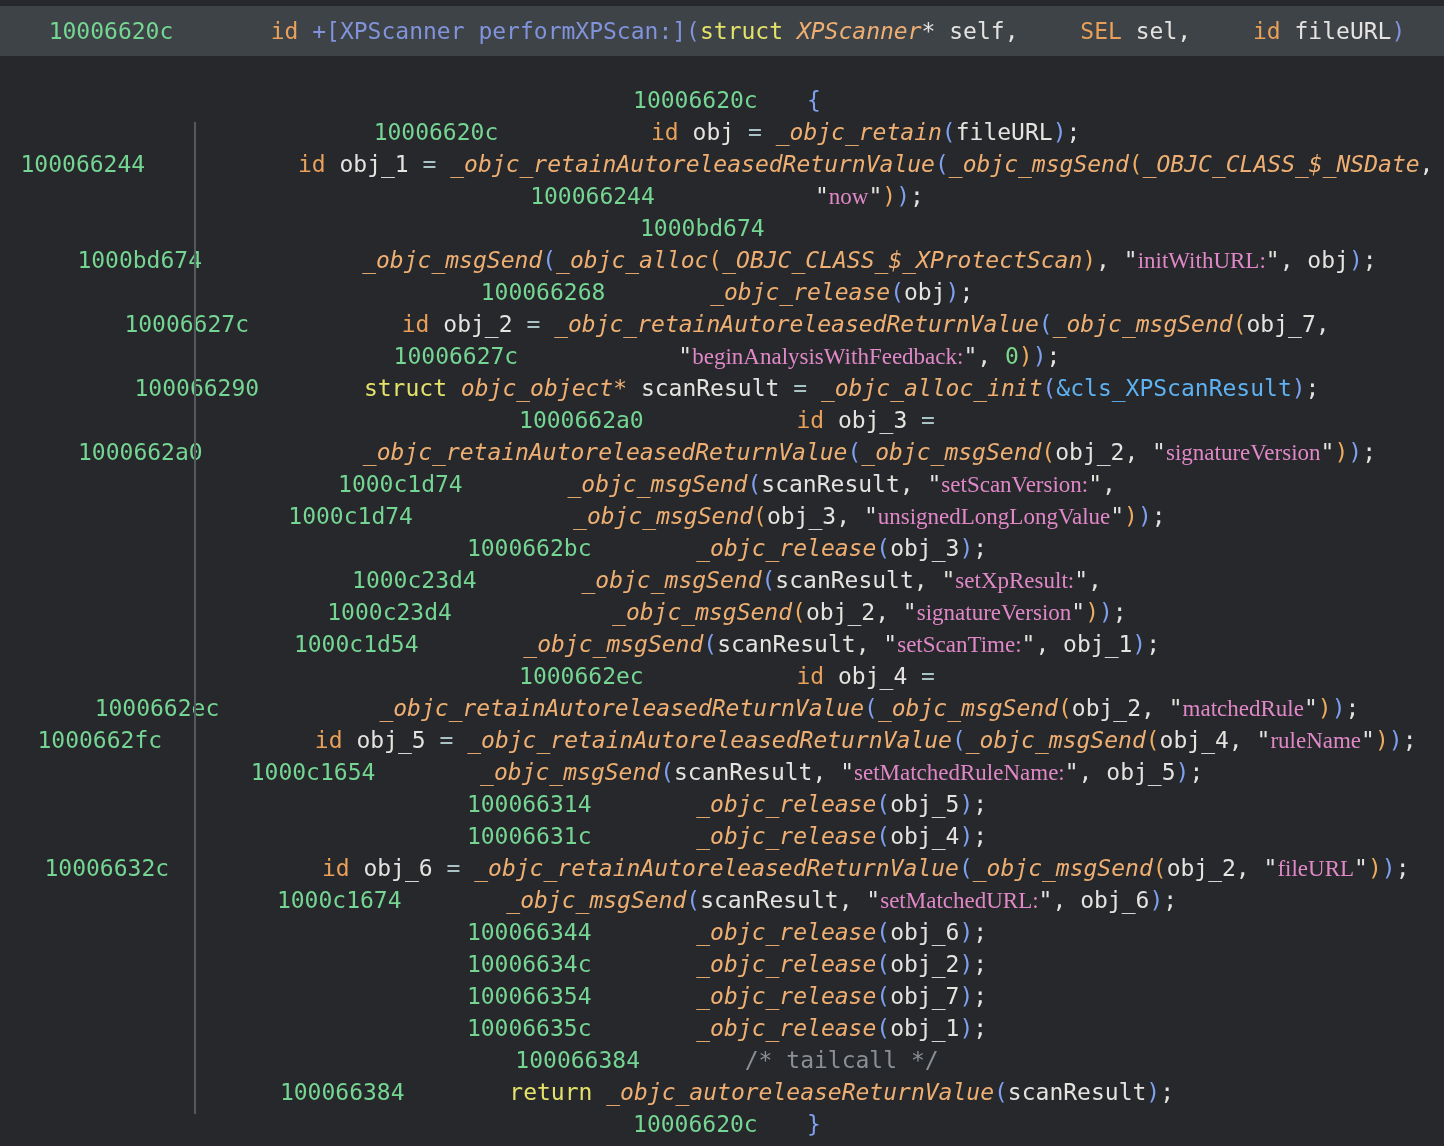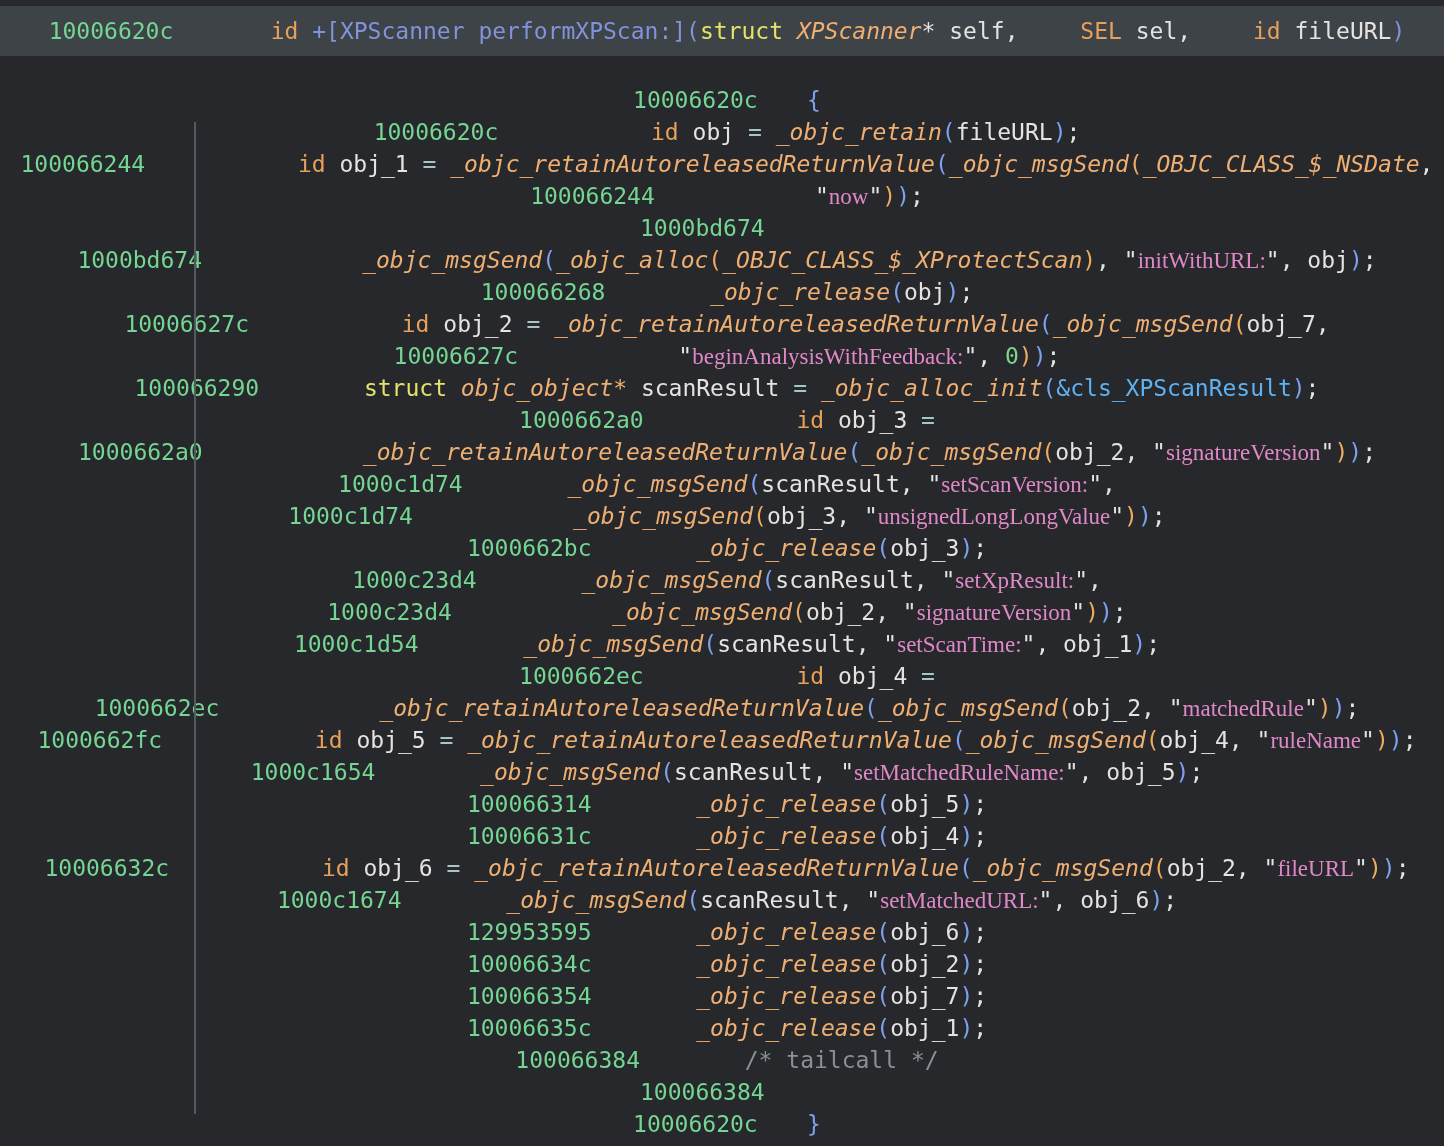--- a/index.html
+++ b/index.html
@@ -69,22 +69,22 @@
       <div class="row"><span class="addr">1000c23d4</span><span class="code"><span class="sg-pl">        </span><span class="sg-fn">_objc_msgSend</span><span class="sg-p2">(</span><span class="sg-pl">obj_2, "</span><span class="sg-st">signatureVersion</span><span class="sg-pl">"</span><span class="sg-p2">)</span><span class="sg-p1">)</span><span class="sg-pl">;</span></span></div>
       <div class="row"><span class="addr">1000c1d54</span><span class="code"><span class="sg-pl">    </span><span class="sg-fn">_objc_msgSend</span><span class="sg-p1">(</span><span class="sg-pl">scanResult, "</span><span class="sg-st">setScanTime:</span><span class="sg-pl">", obj_1</span><span class="sg-p1">)</span><span class="sg-pl">;</span></span></div>
       <div class="row"><span class="addr">1000662ec</span><span class="code"><span class="sg-pl">    </span><span class="sg-kw">id</span><span class="sg-pl"> obj_4 </span><span class="sg-op">=</span></span></div>
       <div class="row"><span class="addr">1000662ec</span><span class="code"><span class="sg-pl">        </span><span class="sg-fn">_objc_retainAutoreleasedReturnValue</span><span class="sg-p1">(</span><span class="sg-fn">_objc_msgSend</span><span class="sg-p2">(</span><span class="sg-pl">obj_2, "</span><span class="sg-st">matchedRule</span><span class="sg-pl">"</span><span class="sg-p2">)</span><span class="sg-p1">)</span><span class="sg-pl">;</span></span></div>
       <div class="row"><span class="addr">1000662fc</span><span class="code"><span class="sg-pl">    </span><span class="sg-kw">id</span><span class="sg-pl"> obj_5 </span><span class="sg-op">=</span><span class="sg-pl"> </span><span class="sg-fn">_objc_retainAutoreleasedReturnValue</span><span class="sg-p1">(</span><span class="sg-fn">_objc_msgSend</span><span class="sg-p2">(</span><span class="sg-pl">obj_4, "</span><span class="sg-st">ruleName</span><span class="sg-pl">"</span><span class="sg-p2">)</span><span class="sg-p1">)</span><span class="sg-pl">;</span></span></div>
       <div class="row"><span class="addr">1000c1654</span><span class="code"><span class="sg-pl">    </span><span class="sg-fn">_objc_msgSend</span><span class="sg-p1">(</span><span class="sg-pl">scanResult, "</span><span class="sg-st">setMatchedRuleName:</span><span class="sg-pl">", obj_5</span><span class="sg-p1">)</span><span class="sg-pl">;</span></span></div>
       <div class="row"><span class="addr">100066314</span><span class="code"><span class="sg-pl">    </span><span class="sg-fn">_objc_release</span><span class="sg-p1">(</span><span class="sg-pl">obj_5</span><span class="sg-p1">)</span><span class="sg-pl">;</span></span></div>
       <div class="row"><span class="addr">10006631c</span><span class="code"><span class="sg-pl">    </span><span class="sg-fn">_objc_release</span><span class="sg-p1">(</span><span class="sg-pl">obj_4</span><span class="sg-p1">)</span><span class="sg-pl">;</span></span></div>
       <div class="row"><span class="addr">10006632c</span><span class="code"><span class="sg-pl">    </span><span class="sg-kw">id</span><span class="sg-pl"> obj_6 </span><span class="sg-op">=</span><span class="sg-pl"> </span><span class="sg-fn">_objc_retainAutoreleasedReturnValue</span><span class="sg-p1">(</span><span class="sg-fn">_objc_msgSend</span><span class="sg-p2">(</span><span class="sg-pl">obj_2, "</span><span class="sg-st">fileURL</span><span class="sg-pl">"</span><span class="sg-p2">)</span><span class="sg-p1">)</span><span class="sg-pl">;</span></span></div>
       <div class="row"><span class="addr">1000c1674</span><span class="code"><span class="sg-pl">    </span><span class="sg-fn">_objc_msgSend</span><span class="sg-p1">(</span><span class="sg-pl">scanResult, "</span><span class="sg-st">setMatchedURL:</span><span class="sg-pl">", obj_6</span><span class="sg-p1">)</span><span class="sg-pl">;</span></span></div>
-      <div class="row"><span class="addr">129953595</span><span class="code"><span class="sg-pl">    </span><span class="sg-fn">_objc_release</span><span class="sg-p1">(</span><span class="sg-pl">obj_6</span><span class="sg-p1">)</span><span class="sg-pl">;</span></span></div>
+      <div class="row"><span class="addr">100066344</span><span class="code"><span class="sg-pl">    </span><span class="sg-fn">_objc_release</span><span class="sg-p1">(</span><span class="sg-pl">obj_6</span><span class="sg-p1">)</span><span class="sg-pl">;</span></span></div>
       <div class="row"><span class="addr">10006634c</span><span class="code"><span class="sg-pl">    </span><span class="sg-fn">_objc_release</span><span class="sg-p1">(</span><span class="sg-pl">obj_2</span><span class="sg-p1">)</span><span class="sg-pl">;</span></span></div>
       <div class="row"><span class="addr">100066354</span><span class="code"><span class="sg-pl">    </span><span class="sg-fn">_objc_release</span><span class="sg-p1">(</span><span class="sg-pl">obj_7</span><span class="sg-p1">)</span><span class="sg-pl">;</span></span></div>
       <div class="row"><span class="addr">10006635c</span><span class="code"><span class="sg-pl">    </span><span class="sg-fn">_objc_release</span><span class="sg-p1">(</span><span class="sg-pl">obj_1</span><span class="sg-p1">)</span><span class="sg-pl">;</span></span></div>
       <div class="row"><span class="addr">100066384</span><span class="code"><span class="sg-pl">    </span><span class="sg-cm">/* tailcall */</span></span></div>
-      <div class="row"><span class="addr">100066384</span></div>
+      <div class="row"><span class="addr">100066384</span><span class="code"><span class="sg-pl">    </span><span class="sg-ty">return</span><span class="sg-pl"> </span><span class="sg-fn">_objc_autoreleaseReturnValue</span><span class="sg-p1">(</span><span class="sg-pl">scanResult</span><span class="sg-p1">)</span><span class="sg-pl">;</span></span></div>
       <div class="row"><span class="addr">10006620c</span><span class="code"><span class="sg-p1">}</span></span></div>
     </div>
   <div id="scope-guide"></div>
 </div>
 
 </body></html>

